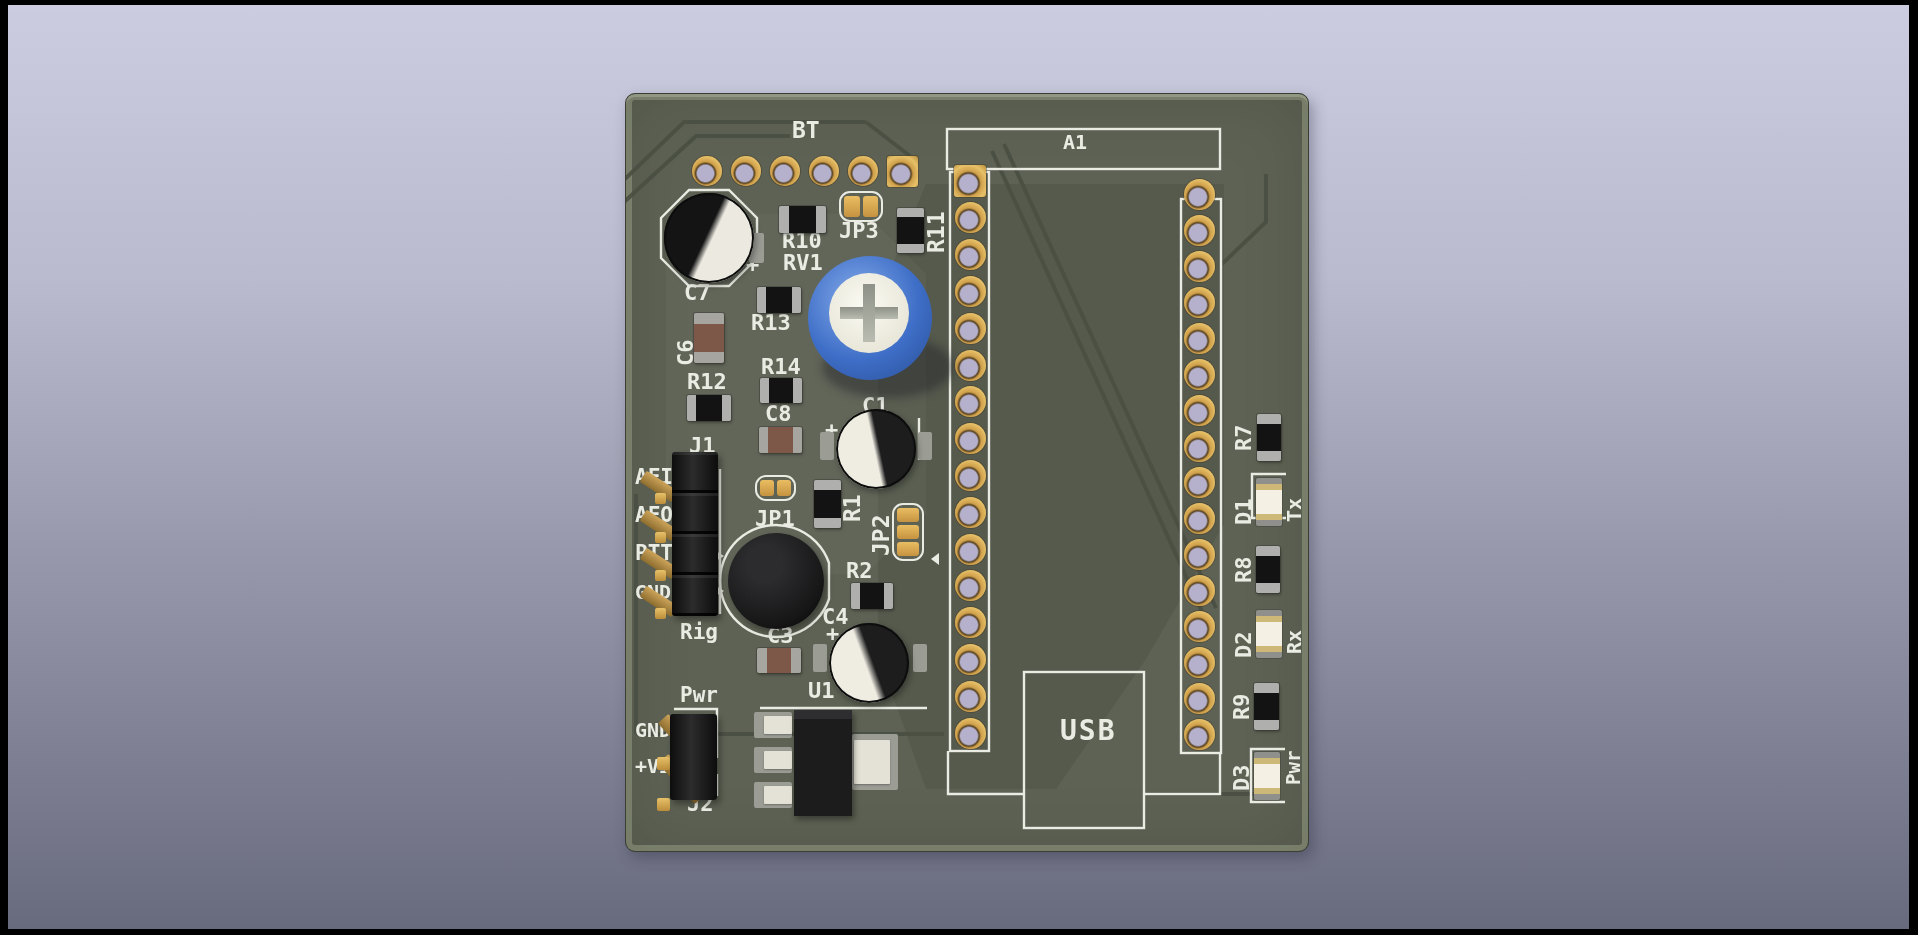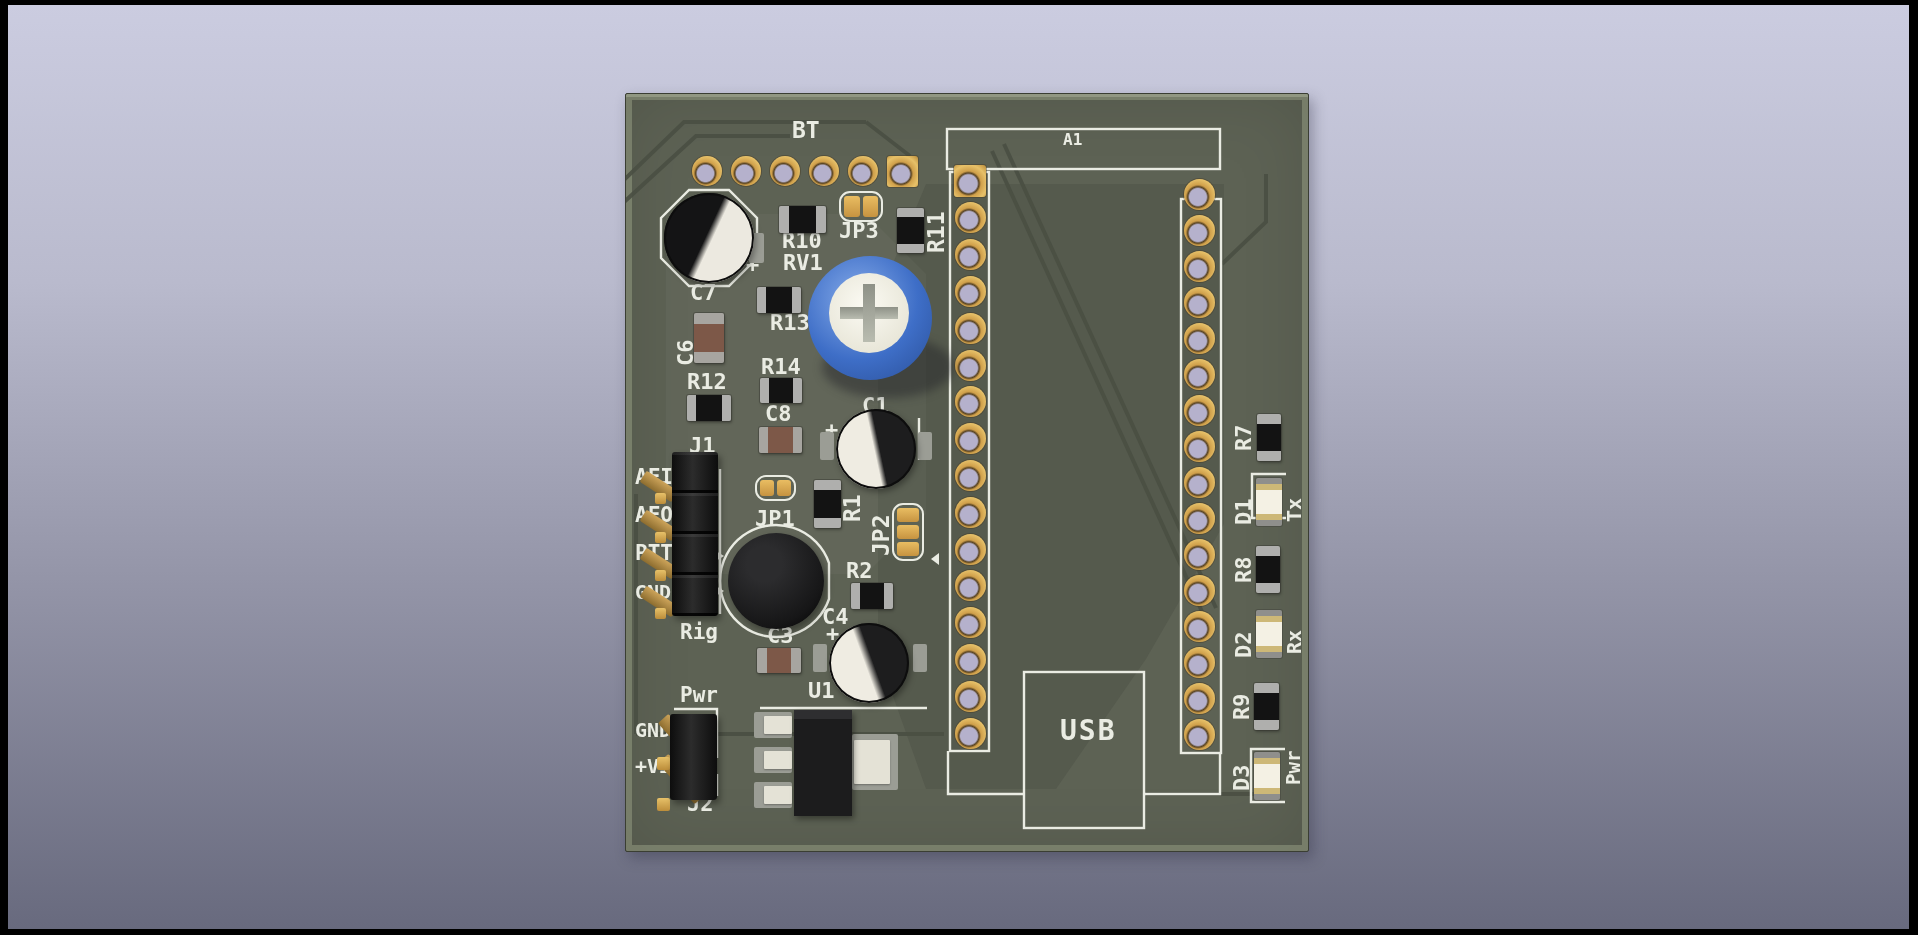--- a/index.html
+++ b/index.html
@@ -7,21 +7,21 @@
     --board:#5d6254; --board-edge:#7e8370; --silk:#eaece3;
     --gold:#d2a350; --trace:#4a4f43; --logo-green:#aed236;
   }
   html,body{margin:0;padding:0;background:#222;}
   #stage{position:relative;width:1918px;height:935px;background:#000;overflow:hidden;
          font-family:"DejaVu Sans Mono", monospace;}
   #viewport{position:absolute;left:8px;top:5px;right:9px;bottom:6px;
             background:linear-gradient(180deg,var(--bg-top) 0%,#b9bacd 30%,#9495a8 62%,var(--bg-bottom) 100%);}
   
   #board{position:absolute;left:617px;top:88px;width:682px;height:757px;
-         background:var(--board);border:1px solid #3a3e33;border-radius:2px;
+         background:var(--board);border:1px solid #3a3e33;border-radius:10px;
          box-shadow:inset 0 0 0 6px rgba(148,154,130,0.55), inset 0 3px 0 rgba(210,215,195,0.45),
                     inset 0 0 70px rgba(0,0,0,0.12), 4px 6px 14px rgba(40,40,60,0.35);}
   #board svg{position:absolute;left:0;top:0;pointer-events:none;}
   .padrow{position:absolute;left:0;top:0;width:100%;height:100%;pointer-events:none;}
   .pad{position:absolute;border-radius:50%;
        background:radial-gradient(circle at 45% 58%, #b5b1cc 0 34%, #584322 41%, #cf9f4a 49%, #e7c169 72%, #b98a38 100%);
        box-shadow:0 0 0 1px rgba(70,60,35,.45);}
   .pad.square{border-radius:3px;}
   .sk{position:absolute;color:var(--silk);font:bold 22px "DejaVu Sans Mono",monospace;
       line-height:1;white-space:pre;letter-spacing:0;}
@@ -168,27 +168,27 @@
           <div class="pad" style="left: 557.5px; top: 408.5px; height: 31px; width: 31px;"></div>
           <div class="pad" style="left: 557.5px; top: 444.5px; height: 31px; width: 31px;"></div>
           <div class="pad" style="left: 557.5px; top: 480.5px; height: 31px; width: 31px;"></div>
           <div class="pad" style="left: 557.5px; top: 516.5px; height: 31px; width: 31px;"></div>
           <div class="pad" style="left: 557.5px; top: 552.5px; height: 31px; width: 31px;"></div>
           <div class="pad" style="left: 557.5px; top: 588.5px; height: 31px; width: 31px;"></div>
           <div class="pad" style="left: 557.5px; top: 624.5px; height: 31px; width: 31px;"></div>
         </div>
 
       <span class="sk" style="left:166px;top:25px;font-size:23px">BT</span>
-      <span class="sk" style="left:64px;top:188px">C7</span>
+      <span class="sk" style="left:58px;top:188px">C7</span>
       <span class="sk" style="left:120px;top:160px">+</span>
       <span class="sk" style="left:156px;top:136px">R10</span>
       <span class="sk" style="left:213px;top:126px">JP3</span>
       <span class="sk v" style="left:299px;top:159px;font-size:23px">R11</span>
       <span class="sk" style="left:157px;top:158px">RV1</span>
-      <span class="sk" style="left:144px;top:218px">R13</span>
+      <span class="sk" style="left:125px;top:218px">R13</span>
       <span class="sk v" style="left:49px;top:272px">C6</span>
       <span class="sk" style="left:135px;top:262px">R14</span>
       <span class="sk" style="left:61px;top:277px">R12</span>
       <span class="sk" style="left:139px;top:309px">C8</span>
       <span class="sk" style="left:236px;top:301px">C1</span>
       <span class="sk" style="left:199px;top:325px">+</span>
       <span class="sk" style="left:63px;top:341px">J1</span>
       <span class="sk" style="left:9px;top:373px;font-size:21px">AFI</span>
       <span class="sk" style="left:9px;top:411px;font-size:21px">AFO</span>
       <span class="sk" style="left:9px;top:449px;font-size:21px">PTT</span>
@@ -199,21 +199,21 @@
       <span class="sk v" style="left:244px;top:462px;font-size:23px">JP2</span>
       <span class="sk" style="left:220px;top:466px">R2</span>
       <span class="sk" style="left:141px;top:531px">C3</span>
       <span class="sk" style="left:196px;top:512px">C4</span>
       <span class="sk" style="left:200px;top:529px">+</span>
       <span class="sk" style="left:182px;top:586px">U1</span>
       <span class="sk" style="left:54px;top:591px;font-size:21px">Pwr</span>
       <span class="sk" style="left:9px;top:626px;font-size:20px">GND</span>
       <span class="sk" style="left:9px;top:662px;font-size:20px">+Vin</span>
       <span class="sk" style="left:61px;top:699px">J2</span>
-      <span class="sk" style="left:437px;top:38px;font-size:16px">A1</span>
+      <span class="sk" style="left:437px;top:38px;font-size:20px">A1</span>
       <span class="sk" style="left:434px;top:623px;font-size:28px;letter-spacing:2px">USB</span>
       <span class="sk v" style="left:607px;top:357px">R7</span>
       <span class="sk v" style="left:607px;top:431px">D1</span>
       <span class="sk v" style="left:658px;top:428px;font-size:20px">Tx</span>
       <span class="sk v" style="left:607px;top:489px">R8</span>
       <span class="sk v" style="left:607px;top:564px">D2</span>
       <span class="sk v" style="left:658px;top:560px;font-size:20px">Rx</span>
       <span class="sk v" style="left:605px;top:626px">R9</span>
       <span class="sk v" style="left:605px;top:697px">D3</span>
       <span class="sk v" style="left:658px;top:691px;font-size:19px">Pwr</span>

